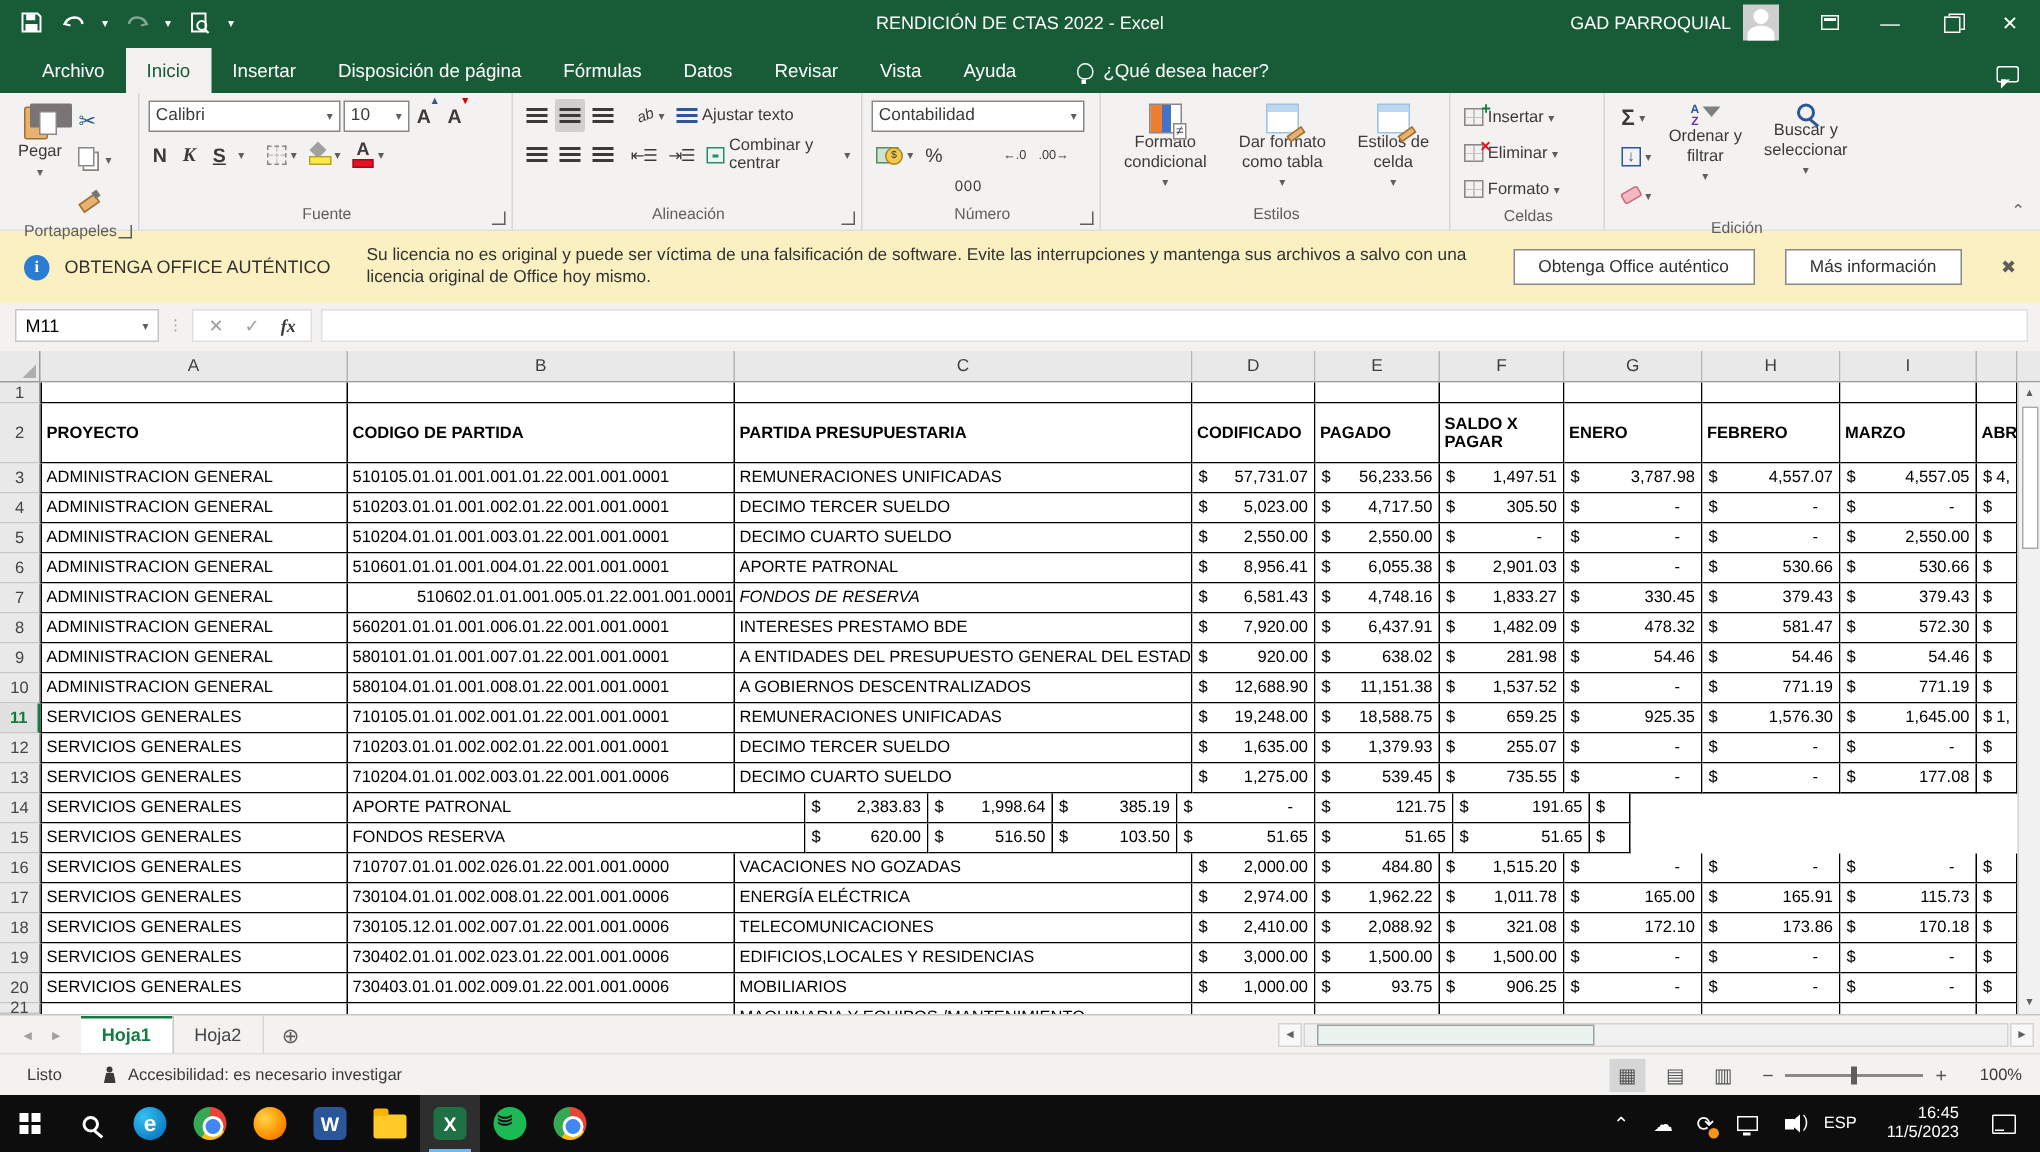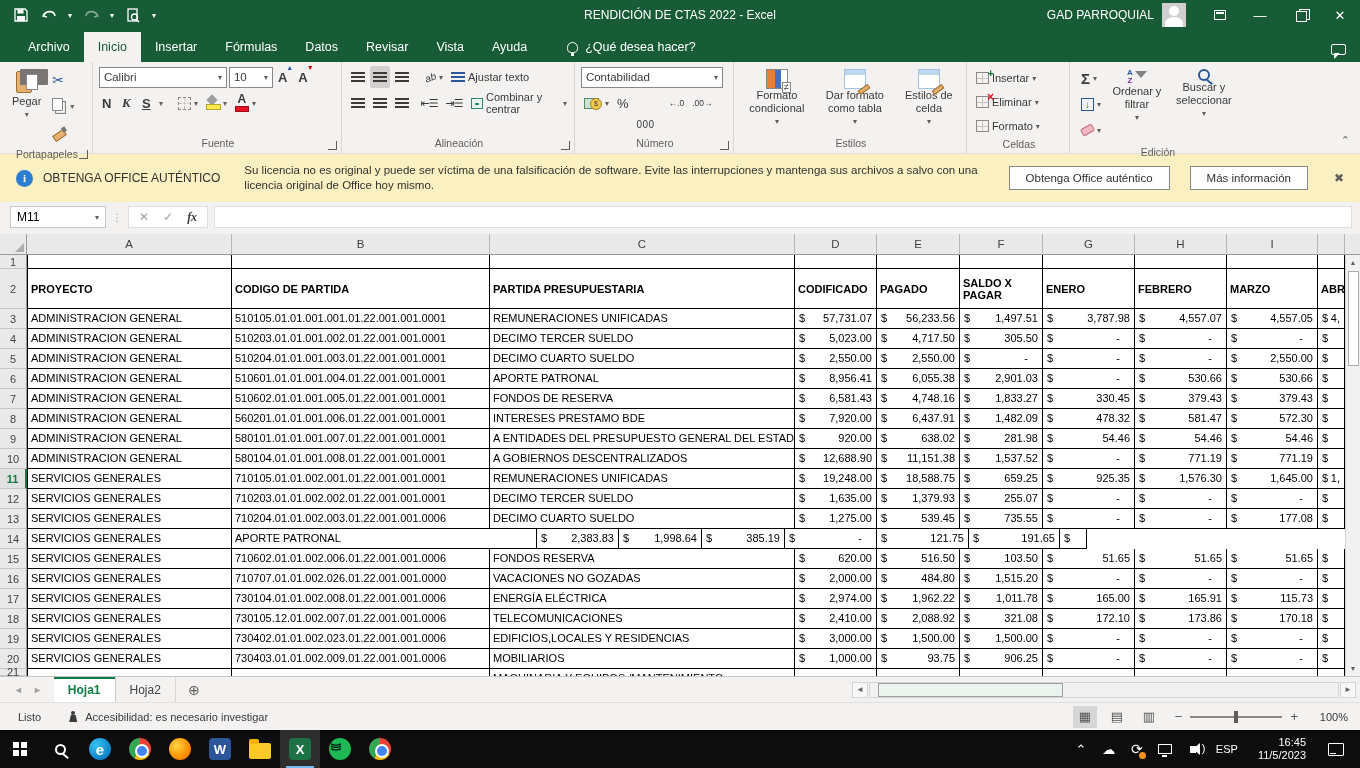--- a/index.html
+++ b/index.html
@@ -261,20 +261,21 @@
         </span>
       <span class="wbtn">✕</span>
     </div>
   </div>
 
   <div class="tabsrow">
     <div class="tabs">
         <span class="tab">Archivo</span>
         <span class="tab active">Inicio</span>
         <span class="tab">Insertar</span>
+        <span class="tab">Disposición de página</span>
         <span class="tab">Fórmulas</span>
         <span class="tab">Datos</span>
         <span class="tab">Revisar</span>
         <span class="tab">Vista</span>
         <span class="tab">Ayuda</span>
       </div>
     <div class="tellme">
       <span class="bulb"></span>
       <span>¿Qué desea hacer?</span>
     </div>
@@ -707,22 +708,22 @@
             <span class="val">530.66</span>
           </div>
           <div class="cell c9 money" style="width: 27px;">
             <span class="cur">$</span>
             <span class="val"></span>
           </div>
         </div>
         <div class="grow data">
           <div class="rowhdr">7</div>
           <div class="cell c0 txt" style="width: 205px;">ADMINISTRACION GENERAL</div>
-          <div class="cell c1 txt" style="width: 258px;">510602.01.01.001.005.01.22.001.001.0001</div>
-          <div class="cell c2 txt" style="width: 305px;">FONDOS DE RESERVA</div>
+          <div class="cell c1 txt" style="width: 258px; text-align: right;">510602.01.01.001.005.01.22.001.001.0001</div>
+          <div class="cell c2 txt" style="width: 305px; font-style: italic;">FONDOS DE RESERVA</div>
           <div class="cell c3 money" style="width: 82px;">
             <span class="cur">$</span>
             <span class="val">6,581.43</span>
           </div>
           <div class="cell c4 money" style="width: 83px;">
             <span class="cur">$</span>
             <span class="val">4,748.16</span>
           </div>
           <div class="cell c5 money" style="width: 83px;">
             <span class="cur">$</span>
@@ -978,21 +979,20 @@
             <span class="val">191.65</span>
           </div>
           <div class="cell c9 money" style="width: 27px;">
             <span class="cur">$</span>
             <span class="val"></span>
           </div>
         </div>
         <div class="grow data">
           <div class="rowhdr">15</div>
           <div class="cell c0 txt" style="width: 205px;">SERVICIOS GENERALES</div>
-          <div class="cell c1 txt" style="width: 258px;">710602.01.01.002.006.01.22.001.001.0006</div>
           <div class="cell c2 txt" style="width: 305px;">FONDOS RESERVA</div>
           <div class="cell c3 money" style="width: 82px;">
             <span class="cur">$</span>
             <span class="val">620.00</span>
           </div>
           <div class="cell c4 money" style="width: 83px;">
             <span class="cur">$</span>
             <span class="val">516.50</span>
           </div>
           <div class="cell c5 money" style="width: 83px;">

